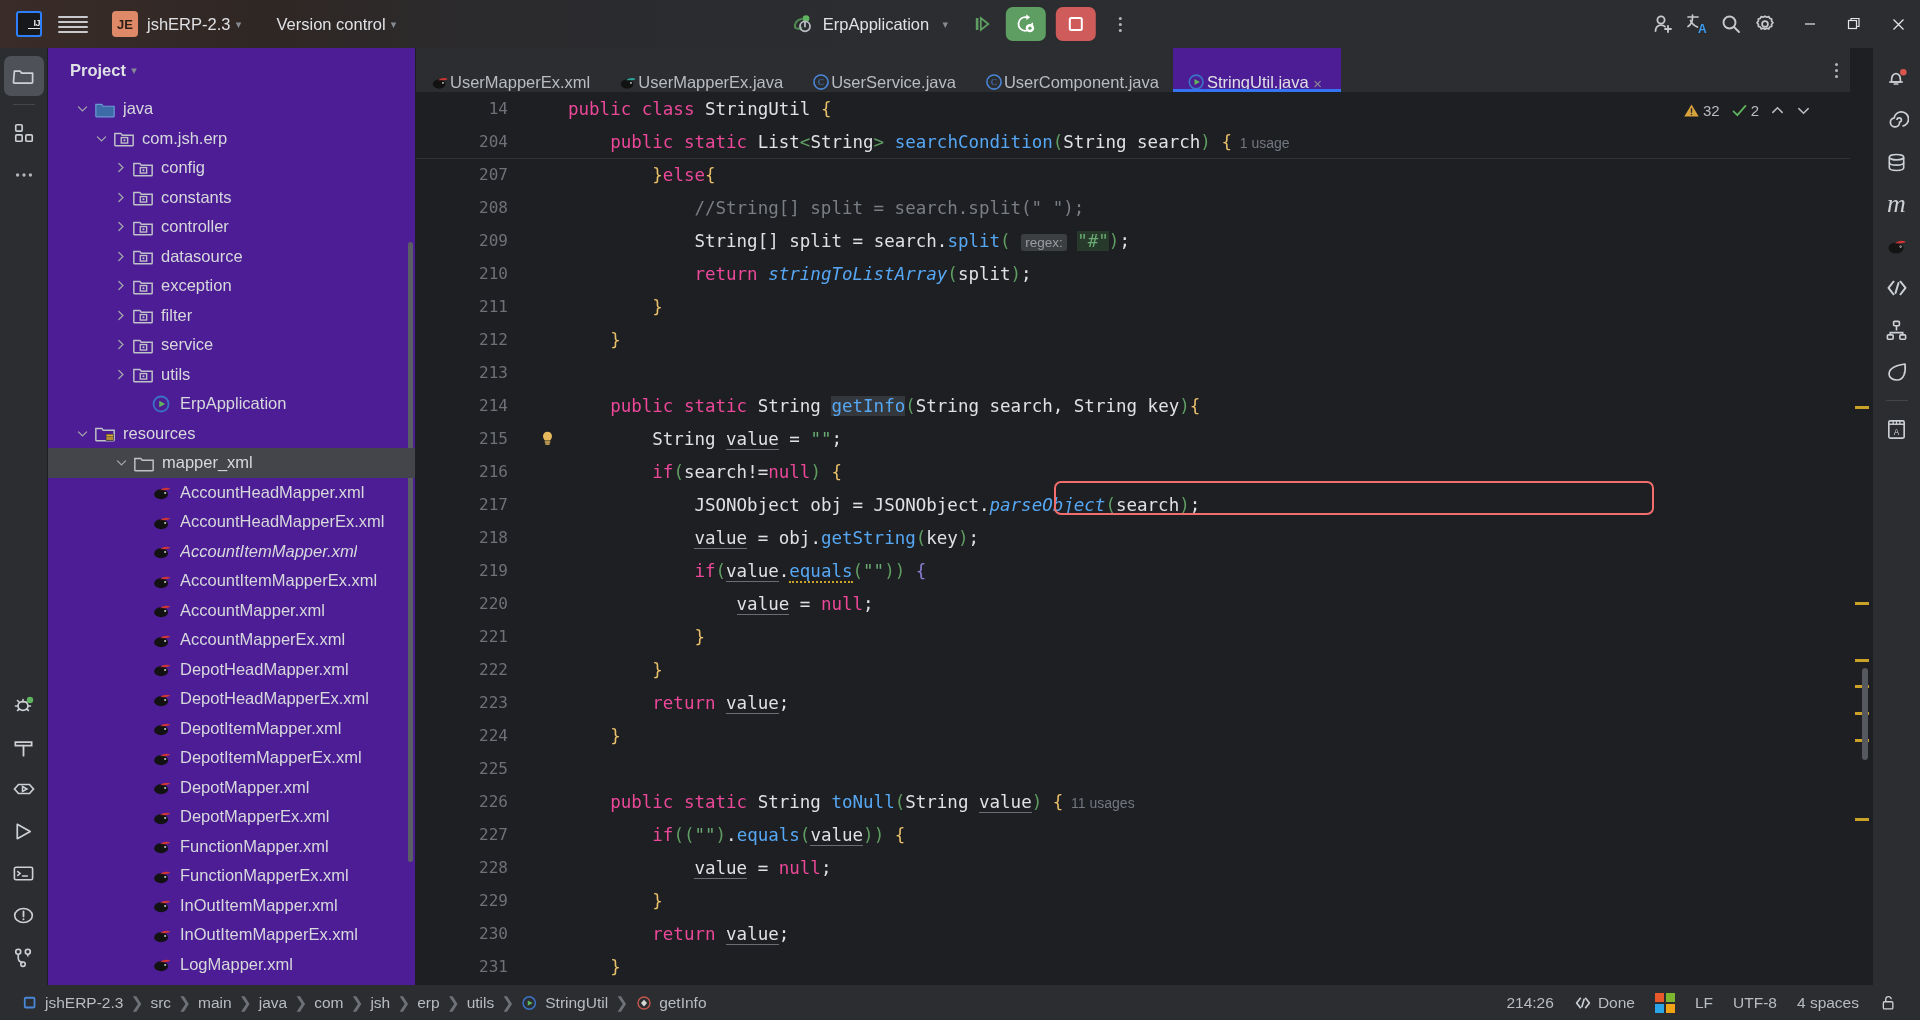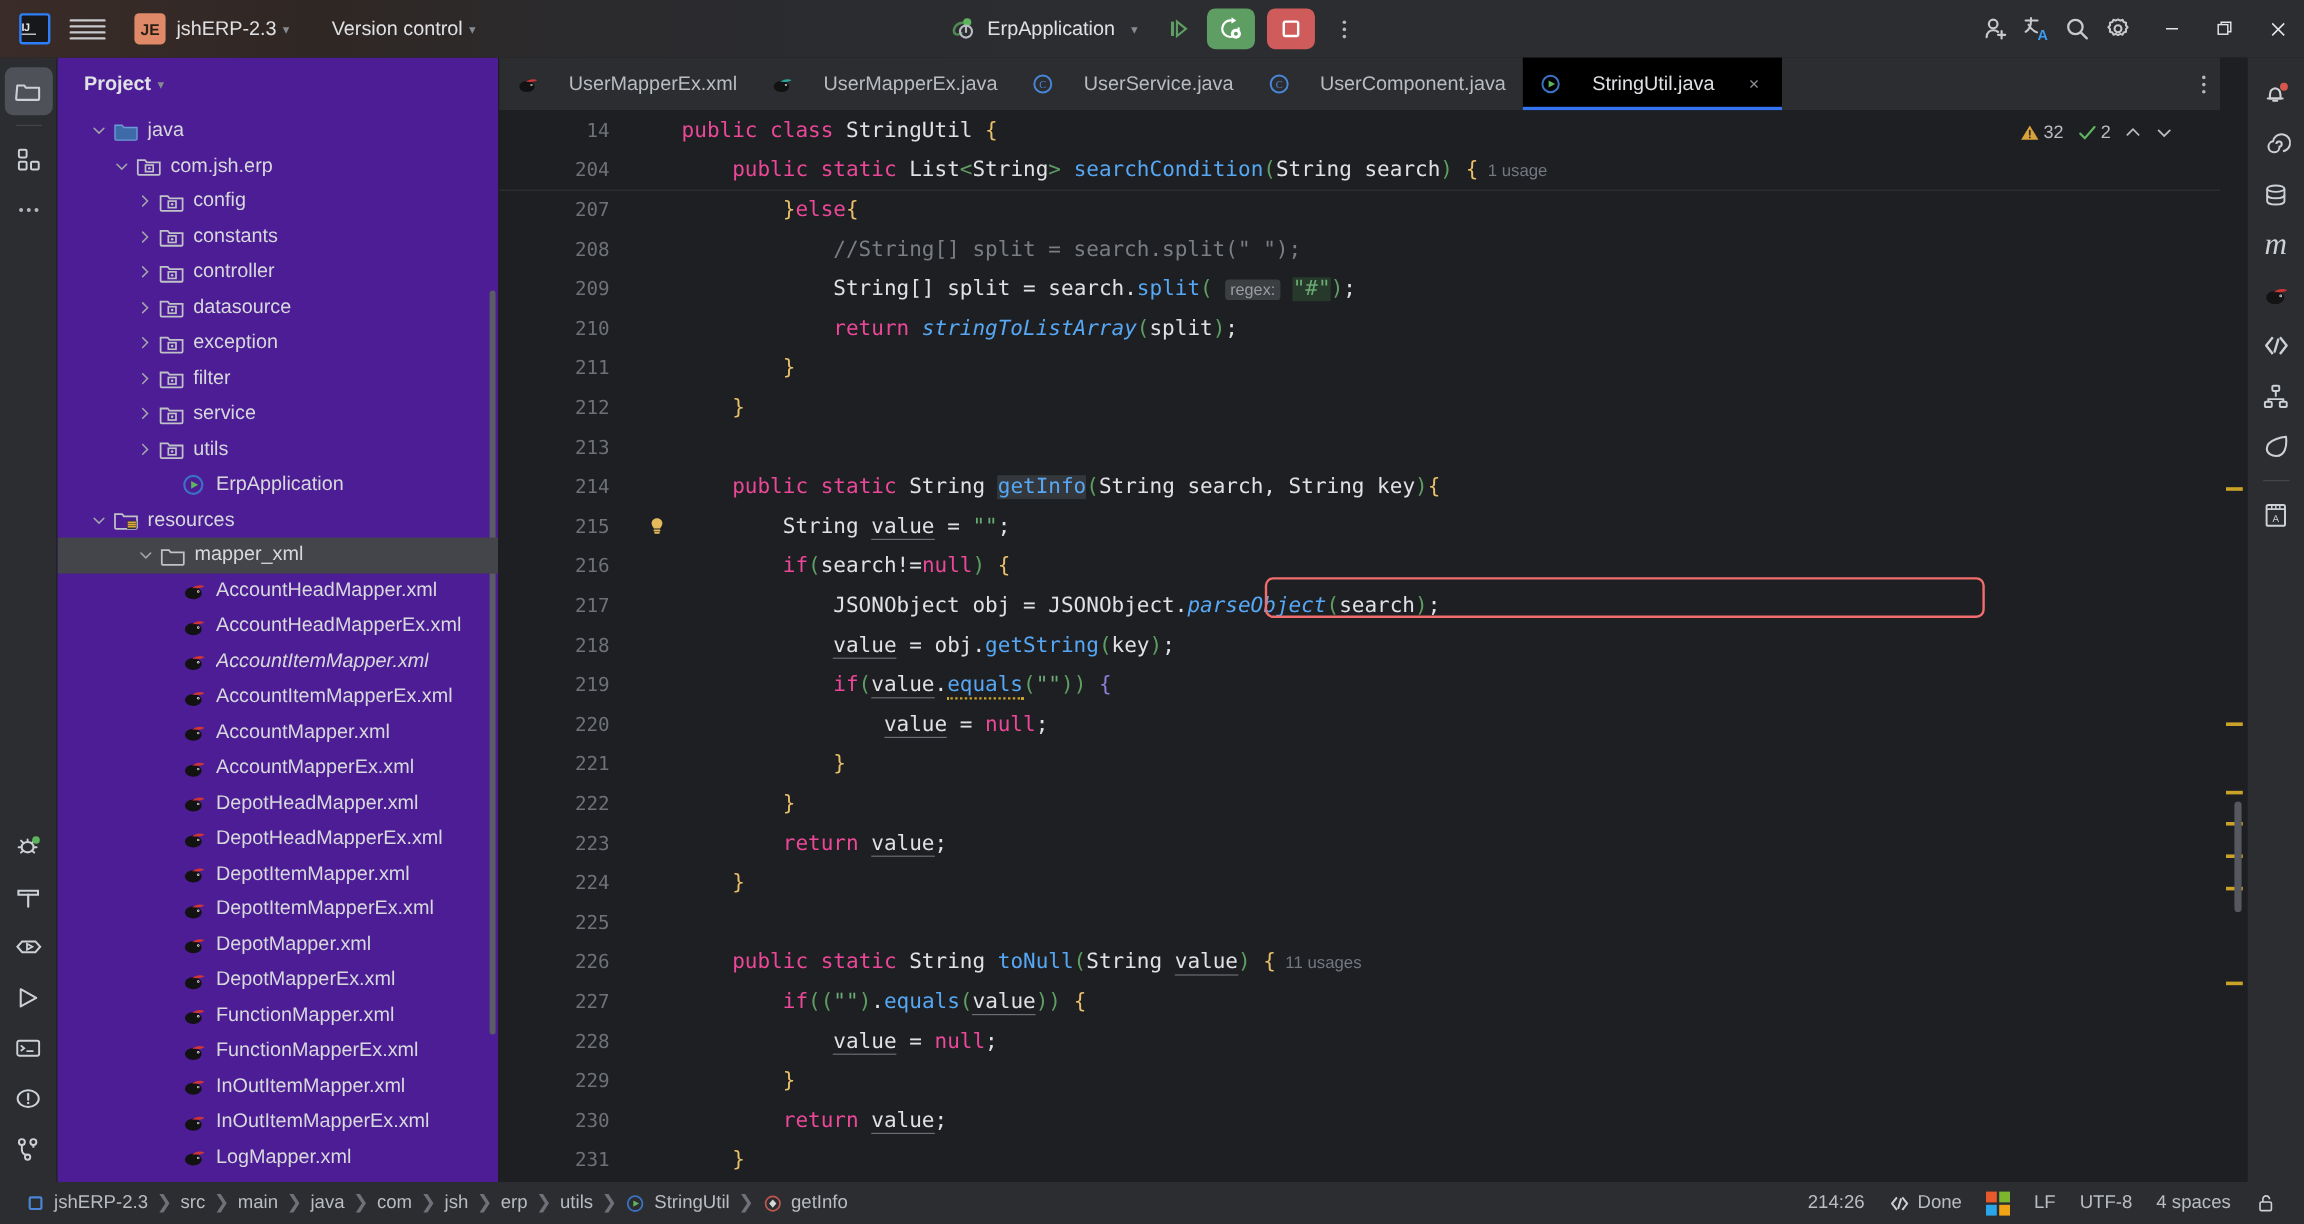--- a/index.html
+++ b/index.html
@@ -17,21 +17,21 @@
   .titlebar {
     height: 48px; flex: 0 0 48px;
     background: linear-gradient(90deg, #3a2c28 0%, #2f2724 14%, #2b2b2e 26%, #2b2d30 50%, #2b2d30 100%);
     display: flex; align-items: center; position: relative;
   }
   .tb-left { display: flex; align-items: center; gap: 0; padding-left: 10px; }
   .ij-logo {
     width: 26px; height: 26px; margin-left: 6px; margin-right: 16px;
     border: 2px solid #2d7ff9; border-radius: 3px;
     background: #17181c;
-    display: flex; align-items: flex-start; justify-content: center;
+    display: flex; align-items: flex-end; justify-content: center;
     font-size: 9px; font-weight: bold; color: #e8e8e8; letter-spacing: -0.5px;
     flex-direction: column; line-height: 0.82; padding-top: 1px;
   }
   .ij-logo .ul { width: 12px; height: 1.5px; background: #e8e8e8; margin-top: 1px; }
   .burger { width: 30px; height: 30px; margin-right: 18px; display: flex; flex-direction: column;
             justify-content: center; gap: 3px; cursor: pointer; }
   .burger span { display: block; height: 2px; background: #c7c9cc; border-radius: 1px; }
   .proj-badge {
     width: 26px; height: 26px; border-radius: 4px; background: #e08968;
     color: #2b2015; font-size: 13px; font-weight: bold;
@@ -90,23 +90,23 @@
            margin-right: 6px; }
   .tlabel { overflow: hidden; }
 
   
   .tree-sb { position: absolute; right: 2px; width: 5px; border-radius: 3px; background: #5a5d63; }
 
   
   .editor-col { flex: 1 1 auto; display: flex; flex-direction: column; min-width: 0; background: #1e1f22; }
   .tabbar { height: 44px; flex: 0 0 44px; background: #2b2d30; display: flex; align-items: stretch;
             position: relative; }
-  .etab { display: flex; align-items: center; gap: 24px; padding: 0 14px; font-size: 16.5px;
+  .etab { display: flex; align-items: flex-end; gap: 0; padding: 0 14px; font-size: 16.5px;
           color: #b9bcc1; cursor: pointer; position: relative; white-space: nowrap; }
-  .etab.active { background: #000000; color: #dfe1e5; }
+  .etab.active { background: #4c1d95; color: #dfe1e5; }
   .etab.active::after { content: ""; position: absolute; left: 0; right: 0; bottom: 0; height: 3px;
                         background: #3574f0; }
   .etab .x { width: 18px; height: 18px; display: flex; align-items: center; justify-content: center;
              color: #8a8d93; font-size: 15px; border-radius: 3px; }
   .tab-gear { margin-left: auto; display: flex; align-items: center; padding-right: 12px; }
 
   .code-area { flex: 1 1 auto; position: relative; overflow: hidden; background: #1e1f22; }
 
   
   .sticky {

